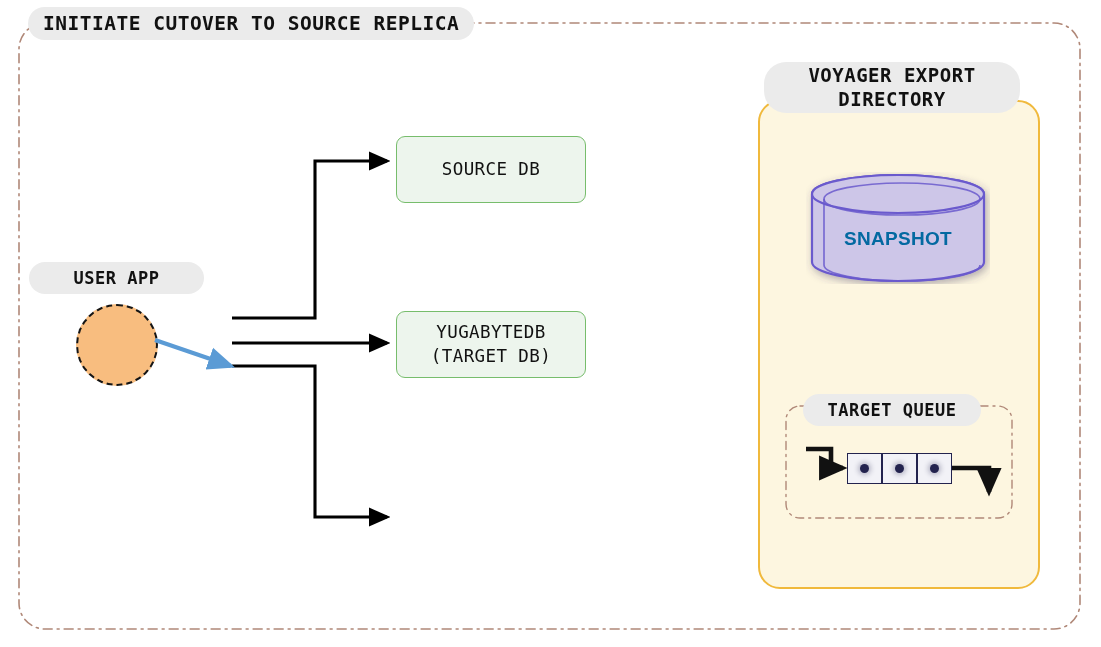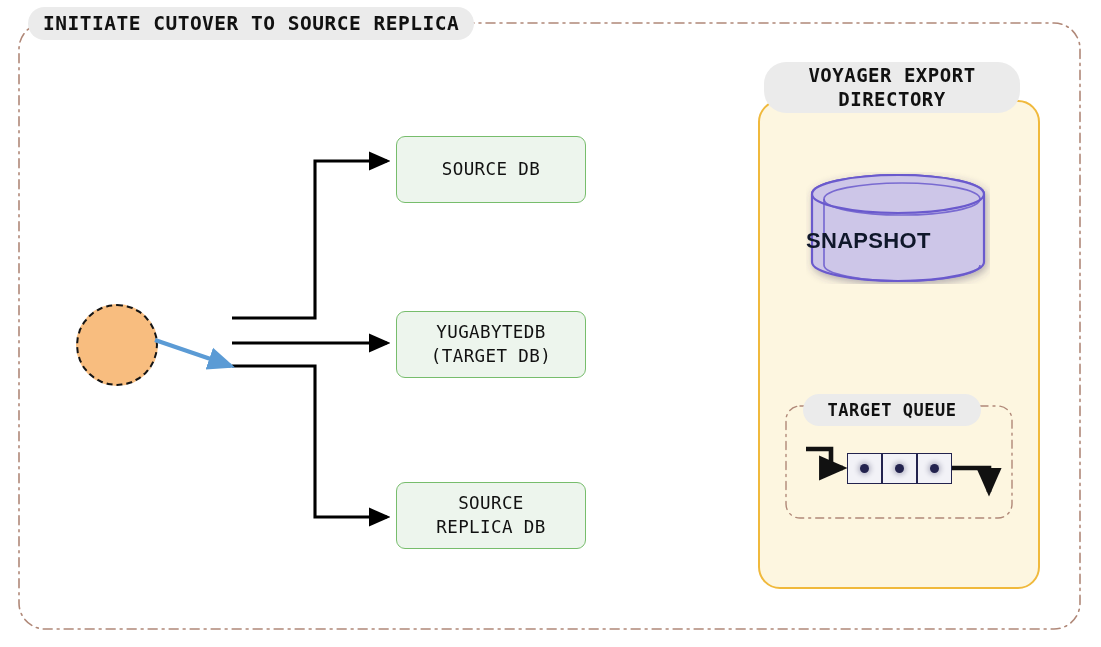--- a/index.html
+++ b/index.html
@@ -138,24 +138,25 @@
     top: 172px;
     width: 184px;
     height: 112px;
     z-index: 4;
   }
   #snapshot-label {
     position: absolute;
     left: 806px;
     top: 228px;
     width: 184px;
+    text-align: center;
     font-family: "Liberation Sans", sans-serif;
     font-weight: bold;
-    font-size: 22px;
-    color: #0f172a;
+    font-size: 19px;
+    color: #0369a1;
     letter-spacing: 0.3px;
     z-index: 5;
     pointer-events: none;
   }
 
   
   #eventqueue-region {
     position: absolute;
     left: 785px;
     top: 405px;
@@ -215,29 +216,28 @@
 <div id="stage">
 
   <svg id="frames-svg" viewBox="0 0 1101 647">
     <rect x="19" y="23" width="1061" height="606" rx="26" ry="26" fill="none" stroke="#b08878" stroke-width="1.6" stroke-dasharray="9 5 2 5" stroke-linecap="round"></rect>
   </svg>
 
   <div class="outer-frame"></div>
 
   <div class="pill" id="title-pill">INITIATE CUTOVER TO SOURCE REPLICA</div>
 
+  <div class="pill" id="userapp-pill">USER APP</div>
   <div id="userapp-circle"></div>
 
   <div class="gbox" id="box-target-db">YUGABYTEDB
 (TARGET DB)</div>
 
   <div class="gbox" id="box-source-db">SOURCE DB</div>
 
-  <div class="gbox" id="box-replica-db">SOURCE
-REPLICA DB</div>
 
   <div id="voyager-box"></div>
   <div class="pill" id="voyager-pill">VOYAGER EXPORT
 DIRECTORY</div>
 
   <svg id="snapshot-cylinder" viewBox="0 0 184 112">
     <defs>
       <filter id="soft-shadow" x="-40%" y="-40%" width="180%" height="180%">
         <feDropShadow dx="2" dy="3" stdDeviation="4" flood-color="#3c3460" flood-opacity="0.40"></feDropShadow>
       </filter>

